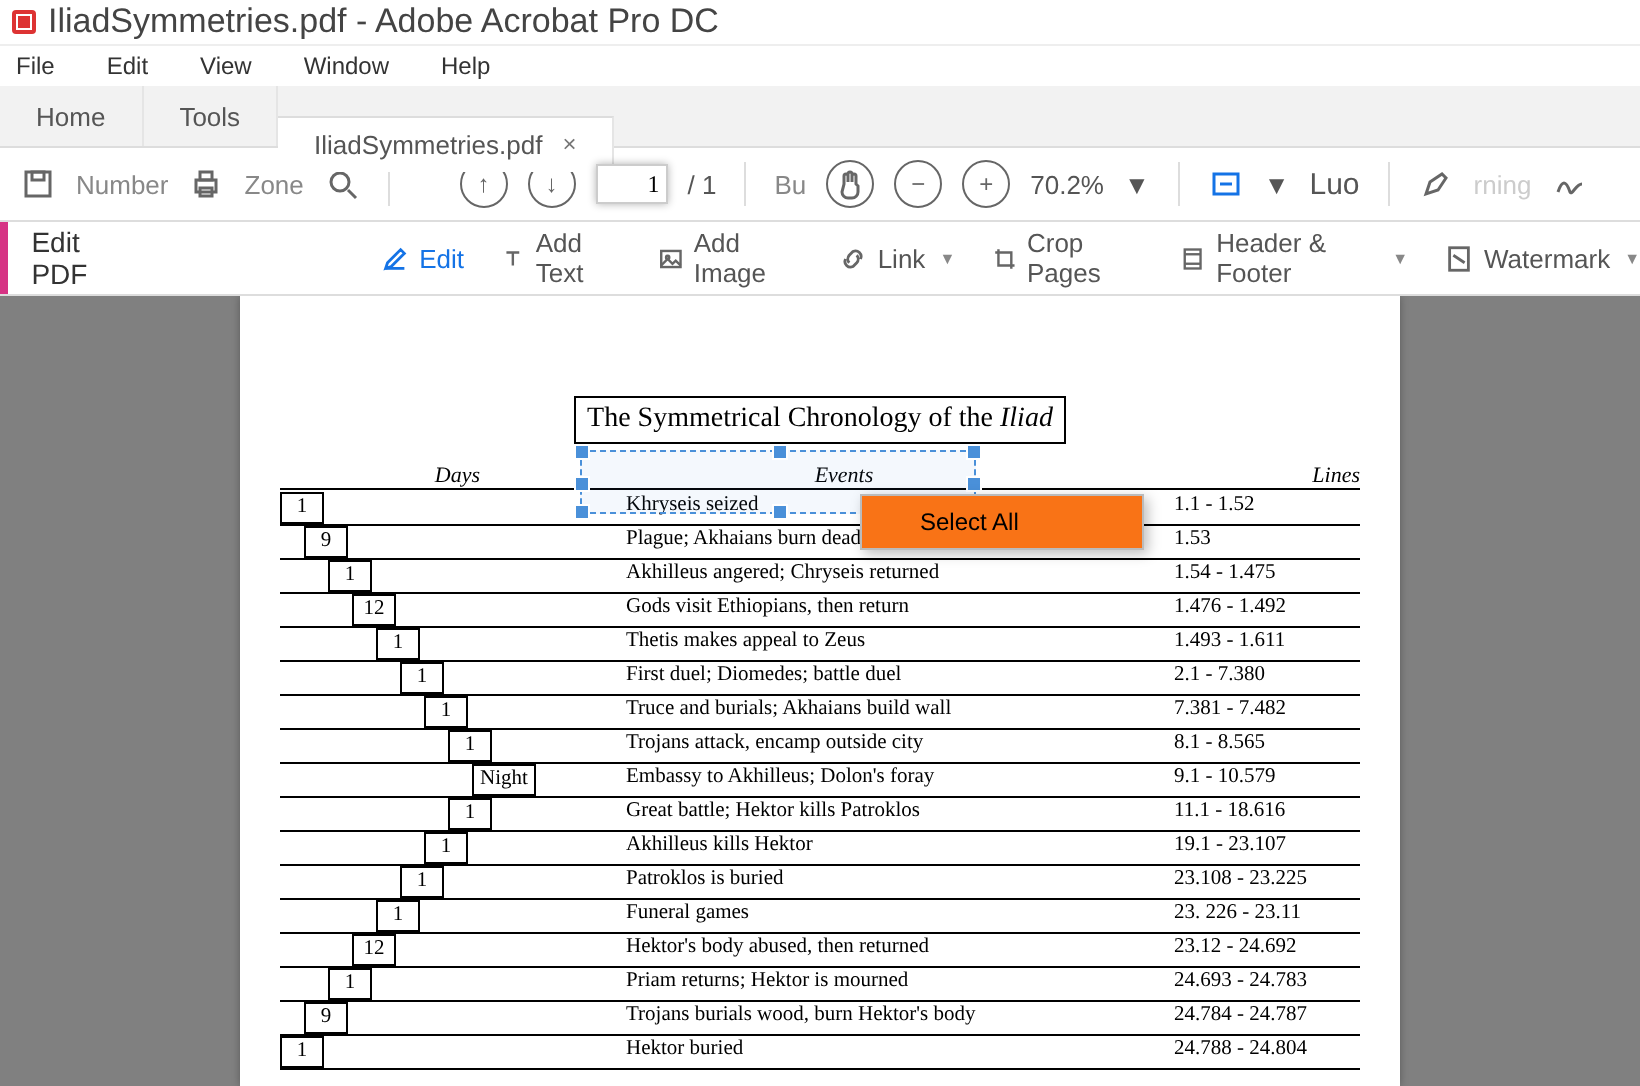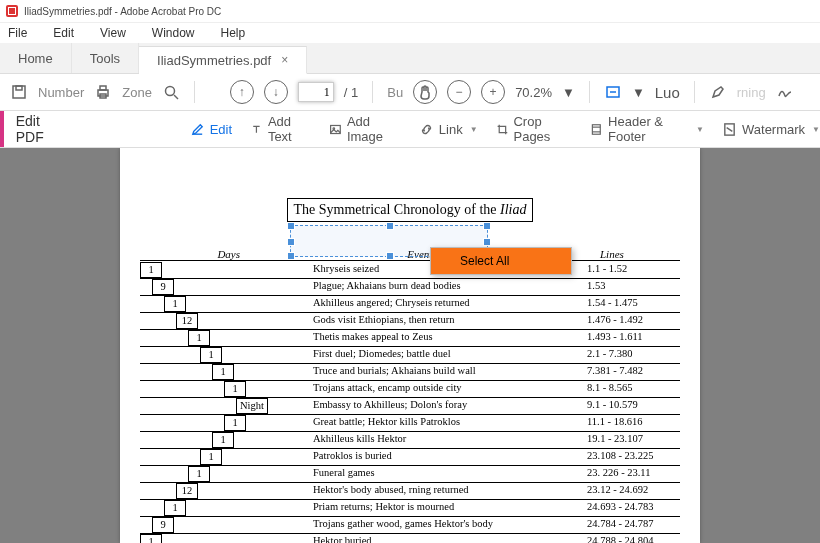--- a/index.html
+++ b/index.html
@@ -1,52 +1,52 @@
 <!DOCTYPE html>
 <html><head>
 <meta charset="utf-8">
 <style>
 html,body{margin:0;padding:0;font-family:"Segoe UI",Arial,sans-serif;font-size:12px;background:#fff;color:#333}
 body{width:820px;height:543px;overflow:hidden;display:flex;flex-direction:column}
 .titlebar{height:22px;background:#fff;display:flex;align-items:center;padding:0 6px;gap:6px;border-bottom:1px solid #eee}
 .titlebar .pdf-ico{width:12px;height:12px;background:#d33;border-radius:2px;position:relative}
 .titlebar .pdf-ico::after{content:"";position:absolute;top:2px;left:2px;right:2px;bottom:2px;border:1px solid #fff}
-.titlebar .title{font-size:10px;color:#444}
+.titlebar .title{font-size:17px;color:#444}
 .menubar{height:20px;display:flex;align-items:center;gap:26px;padding:0 8px;font-size:12px;color:#333}
 .menubar span{cursor:default}
 .tabbar{height:30px;background:#f2f2f2;display:flex;align-items:stretch;border-bottom:1px solid #ddd}
 .tab{padding:0 18px;display:flex;align-items:center;font-size:13px;color:#555;border-right:1px solid #e5e5e5;cursor:default}
-.tab.doc{background:#fff;border-top:1px solid #ddd;margin-top:2px;border-bottom:1px solid #fff;position:relative;top:1px}
+.tab.doc{background:#fff;border-top:1px solid #ddd;margin-top:2px;border-bottom:1px solid #fff;position:relative;top:13px}
 .tab.doc .close{margin-left:10px;font-size:12px;color:#777}
 .toolbar{height:36px;display:flex;align-items:center;gap:10px;padding:0 10px;border-bottom:1px solid #ddd;font-size:13px;color:#555}
 .toolbar .sep{width:1px;height:22px;background:#ddd;margin:0 4px}
 .toolbar .ico{width:18px;height:18px;display:flex;align-items:center;justify-content:center;color:#666}
 .toolbar svg{width:16px;height:16px;stroke:#666;fill:none;stroke-width:1.5}
 .toolbar .txt{color:#888}
 .toolbar .circ{width:22px;height:22px;border:1.5px solid #666;border-radius:50%;display:flex;align-items:center;justify-content:center;font-size:12px;color:#666}
 .toolbar input.page{width:28px;text-align:right;border:1px solid #ccc;height:18px;font-size:12px;padding:0 3px}
 .right-burn{color:#ccc;font-size:13px}
 .editbar{height:36px;display:flex;align-items:center;border-bottom:1px solid #ddd}
 .editbar .left{display:flex;align-items:center;padding:0 12px;font-size:14px;color:#333;font-weight:500;height:100%}
 .editbar .pink{width:4px;height:100%;background:#d63384;margin-right:0}
 .editbar .tools{display:flex;align-items:center;gap:18px;margin-left:110px;font-size:13px;color:#555}
 .editbar .tools .itm{display:flex;align-items:center;gap:5px;cursor:default}
 .editbar .tools svg{width:15px;height:15px;stroke:#666;fill:none;stroke-width:1.5}
 .editbar .tools .edit{color:#1473e6}
 .editbar .tools .edit svg{stroke:#1473e6}
 .editbar .caret{font-size:8px;color:#888;margin-left:2px}
 .workspace{flex:1;background:#808080;display:flex;justify-content:center;overflow:hidden;position:relative}
 .page{width:540px;background:#fff;margin-top:0;padding:50px 20px 20px;font-family:Georgia,"Times New Roman",serif;color:#000;box-shadow:0 0 4px rgba(0,0,0,.3);position:relative}
-.pg-title{text-align:center;font-size:14px;border:1px solid #000;padding:3px 6px;display:inline-block;margin:0 auto 20px;}
+.pg-title{text-align:center;font-size:14px;border:1px solid #000;padding:3px 6px;display:inline-block;margin:0 auto 4px;}
 .pg-title-wrap{text-align:center;margin-bottom:6px}
 .ital{font-style:italic}
 .hdrs{display:flex;font-style:italic;font-size:11px;border-bottom:1px solid #000;margin-bottom:1px}
 .hdrs .days{width:100px;text-align:right;padding-right:4px}
 .hdrs .events{flex:1;text-align:center}
-.hdrs .lines{width:80px;text-align:left}
+.hdrs .lines{width:80px;text-align:right}
 .row{display:flex;align-items:stretch;font-size:10.5px;border-bottom:1px solid #000;line-height:14px}
 .row .days{width:170px;display:flex;justify-content:flex-start}
 .row .days .chip{border:1px solid #000;min-width:14px;padding:0 3px;text-align:center;margin-right:1px;background:#fff}
 .row .ev{flex:1;padding:0 3px}
 .row .ln{width:90px;padding:0 3px}
 .selbox{position:absolute;border:1px dashed #4a90d9;background:rgba(74,144,217,.06);pointer-events:none}
 .selbox .h{position:absolute;width:6px;height:6px;background:#4a90d9;border:1px solid #fff}
 .selbox .tl{top:-4px;left:-4px}.selbox .tr{top:-4px;right:-4px}.selbox .bl{bottom:-4px;left:-4px}.selbox .br{bottom:-4px;right:-4px}
 .selbox .tm{top:-4px;left:50%;margin-left:-3px}.selbox .bm{bottom:-4px;left:50%;margin-left:-3px}
 .selbox .ml{left:-4px;top:50%;margin-top:-3px}.selbox .mr{right:-4px;top:50%;margin-top:-3px}
@@ -311,37 +311,37 @@
             <span class="chip">1</span>
           </div>
           <div class="ev">Funeral games</div>
           <div class="ln">23. 226 - 23.11</div>
         </div>
         <div class="row">
           <div class="days">
             <span style="width: 36px; display: inline-block;"></span>
             <span class="chip">12</span>
           </div>
-          <div class="ev">Hektor's body abused, rning returned</div>
+          <div class="ev">Hektor's body abused, then returned</div>
           <div class="ln">23.12 - 24.692</div>
         </div>
         <div class="row">
           <div class="days">
             <span style="width: 24px; display: inline-block;"></span>
             <span class="chip">1</span>
           </div>
           <div class="ev">Priam returns; Hektor is mourned</div>
           <div class="ln">24.693 - 24.783</div>
         </div>
         <div class="row">
           <div class="days">
             <span style="width: 12px; display: inline-block;"></span>
             <span class="chip">9</span>
           </div>
-          <div class="ev">Trojans gather wood, games Hektor's body</div>
+          <div class="ev">Trojans burials wood, burn Hektor's body</div>
           <div class="ln">24.784 - 24.787</div>
         </div>
         <div class="row">
           <div class="days">
             <span style="width: 0px; display: inline-block;"></span>
             <span class="chip">1</span>
           </div>
           <div class="ev">Hektor buried</div>
           <div class="ln">24.788 - 24.804</div>
         </div>

